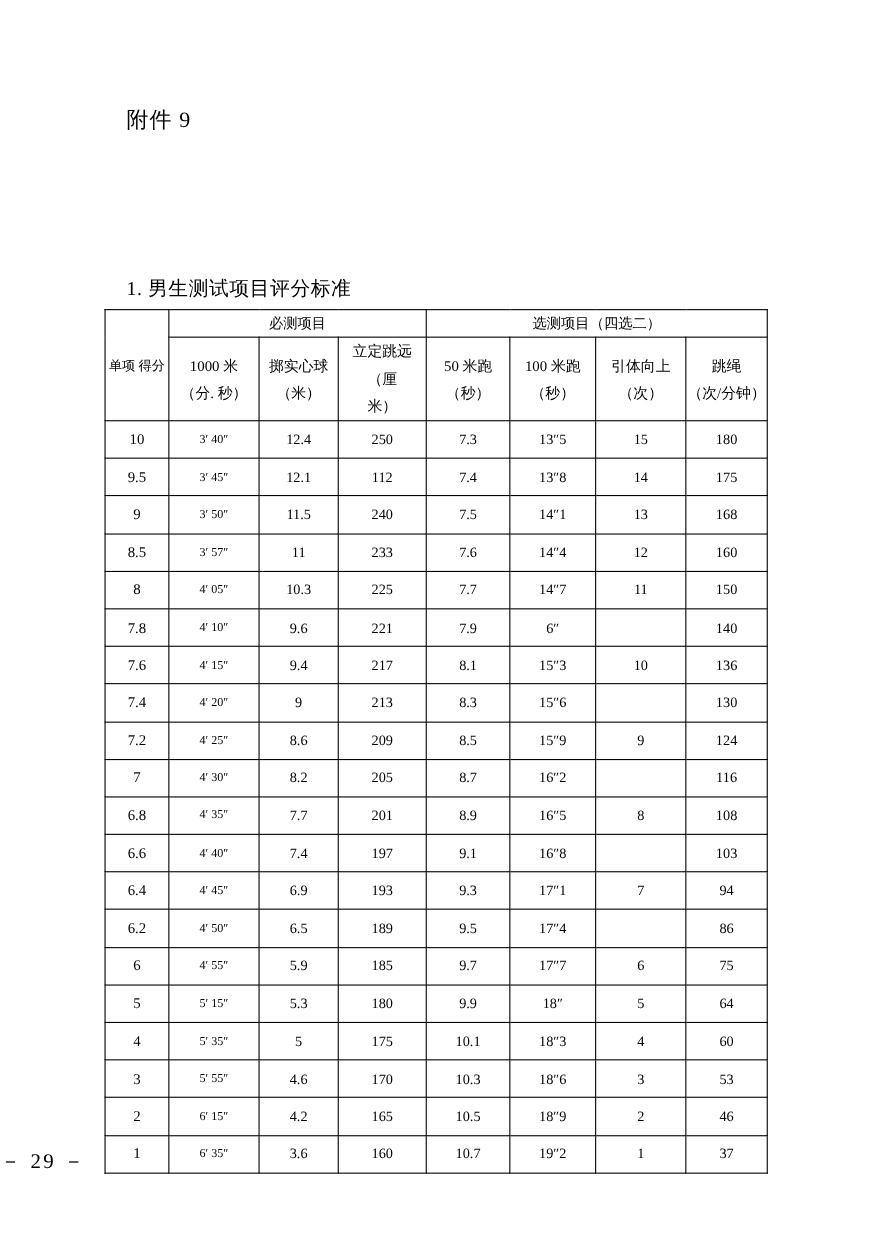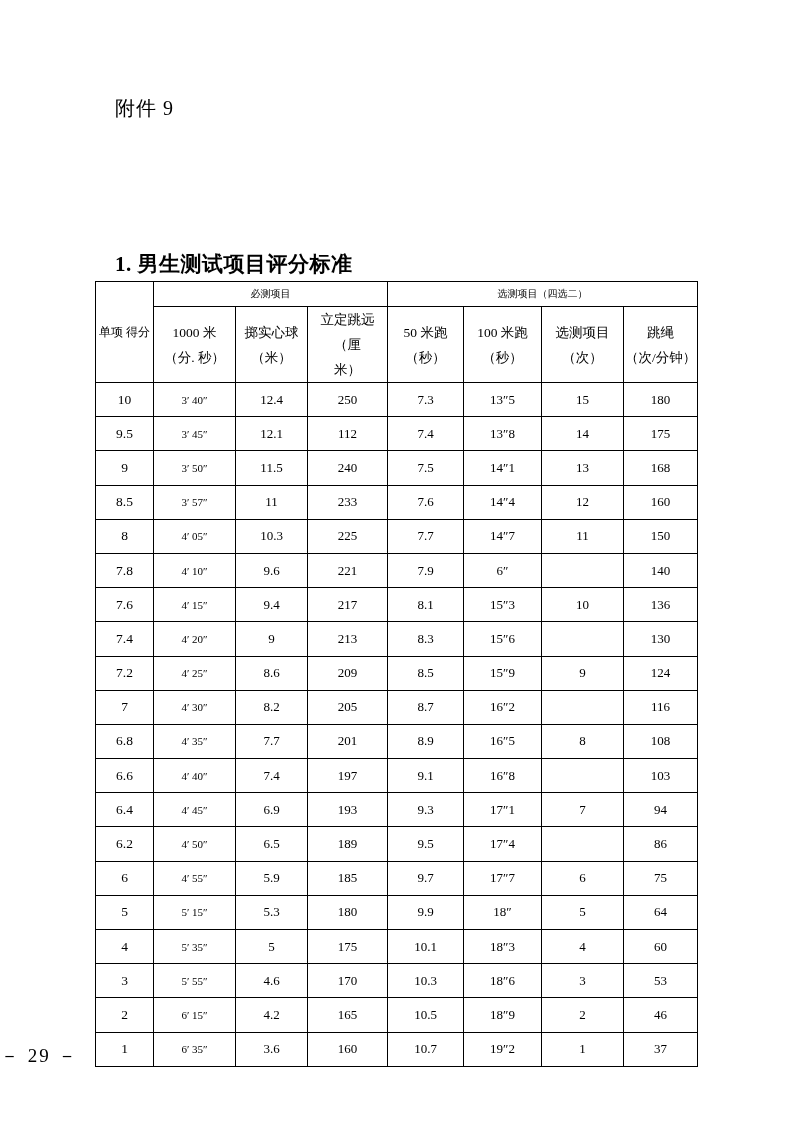--- a/index.html
+++ b/index.html
@@ -39,22 +39,22 @@
     font-size: 29px;
     font-weight: bold;
     line-height: 40px;
     font-family: "Liberation Serif", "DejaVu Serif", serif;
     letter-spacing: 1px;
   }
   .section-title {
     position: absolute;
     left: 115px;
     top: 250px;
-    font-size: 21px;
-    font-weight: bold;
+    font-size: 18px;
+    font-weight: normal;
     letter-spacing: 0.5px;
   }
   table.score-table {
     position: absolute;
     left: 95px;
     top: 281px;
     width: 602px;
     border-collapse: collapse;
     table-layout: fixed;
     font-size: 13px;
@@ -62,21 +62,21 @@
   table.score-table td, table.score-table th {
     border: 1px solid #000000;
     text-align: center;
     vertical-align: middle;
     padding: 0;
     font-weight: normal;
   }
   .hdr-group {
     height: 24px;
     font-weight: bold;
-    font-size: 10px;
+    font-size: 13px;
   }
   .hdr-col {
     height: 52px;
     font-weight: bold;
     font-size: 13.5px;
     line-height: 25px;
   }
   .hdr-col .l1 { display: block; }
   .hdr-col .l2 { display: block; }
   .corner {
@@ -154,21 +154,21 @@
         </td>
         <td class="hdr-col">
           <span class="l1">50 米跑</span>
           <span class="l2">（秒）</span>
         </td>
         <td class="hdr-col">
           <span class="l1">100 米跑</span>
           <span class="l2">（秒）</span>
         </td>
         <td class="hdr-col">
-          <span class="l1">选测项目</span>
+          <span class="l1">引体向上</span>
           <span class="l2">（次）</span>
         </td>
         <td class="hdr-col">
           <span class="l1">跳绳</span>
           <span class="l2">（次/分钟）</span>
         </td>
       </tr>
     </thead>
     <tbody>
       <tr>

